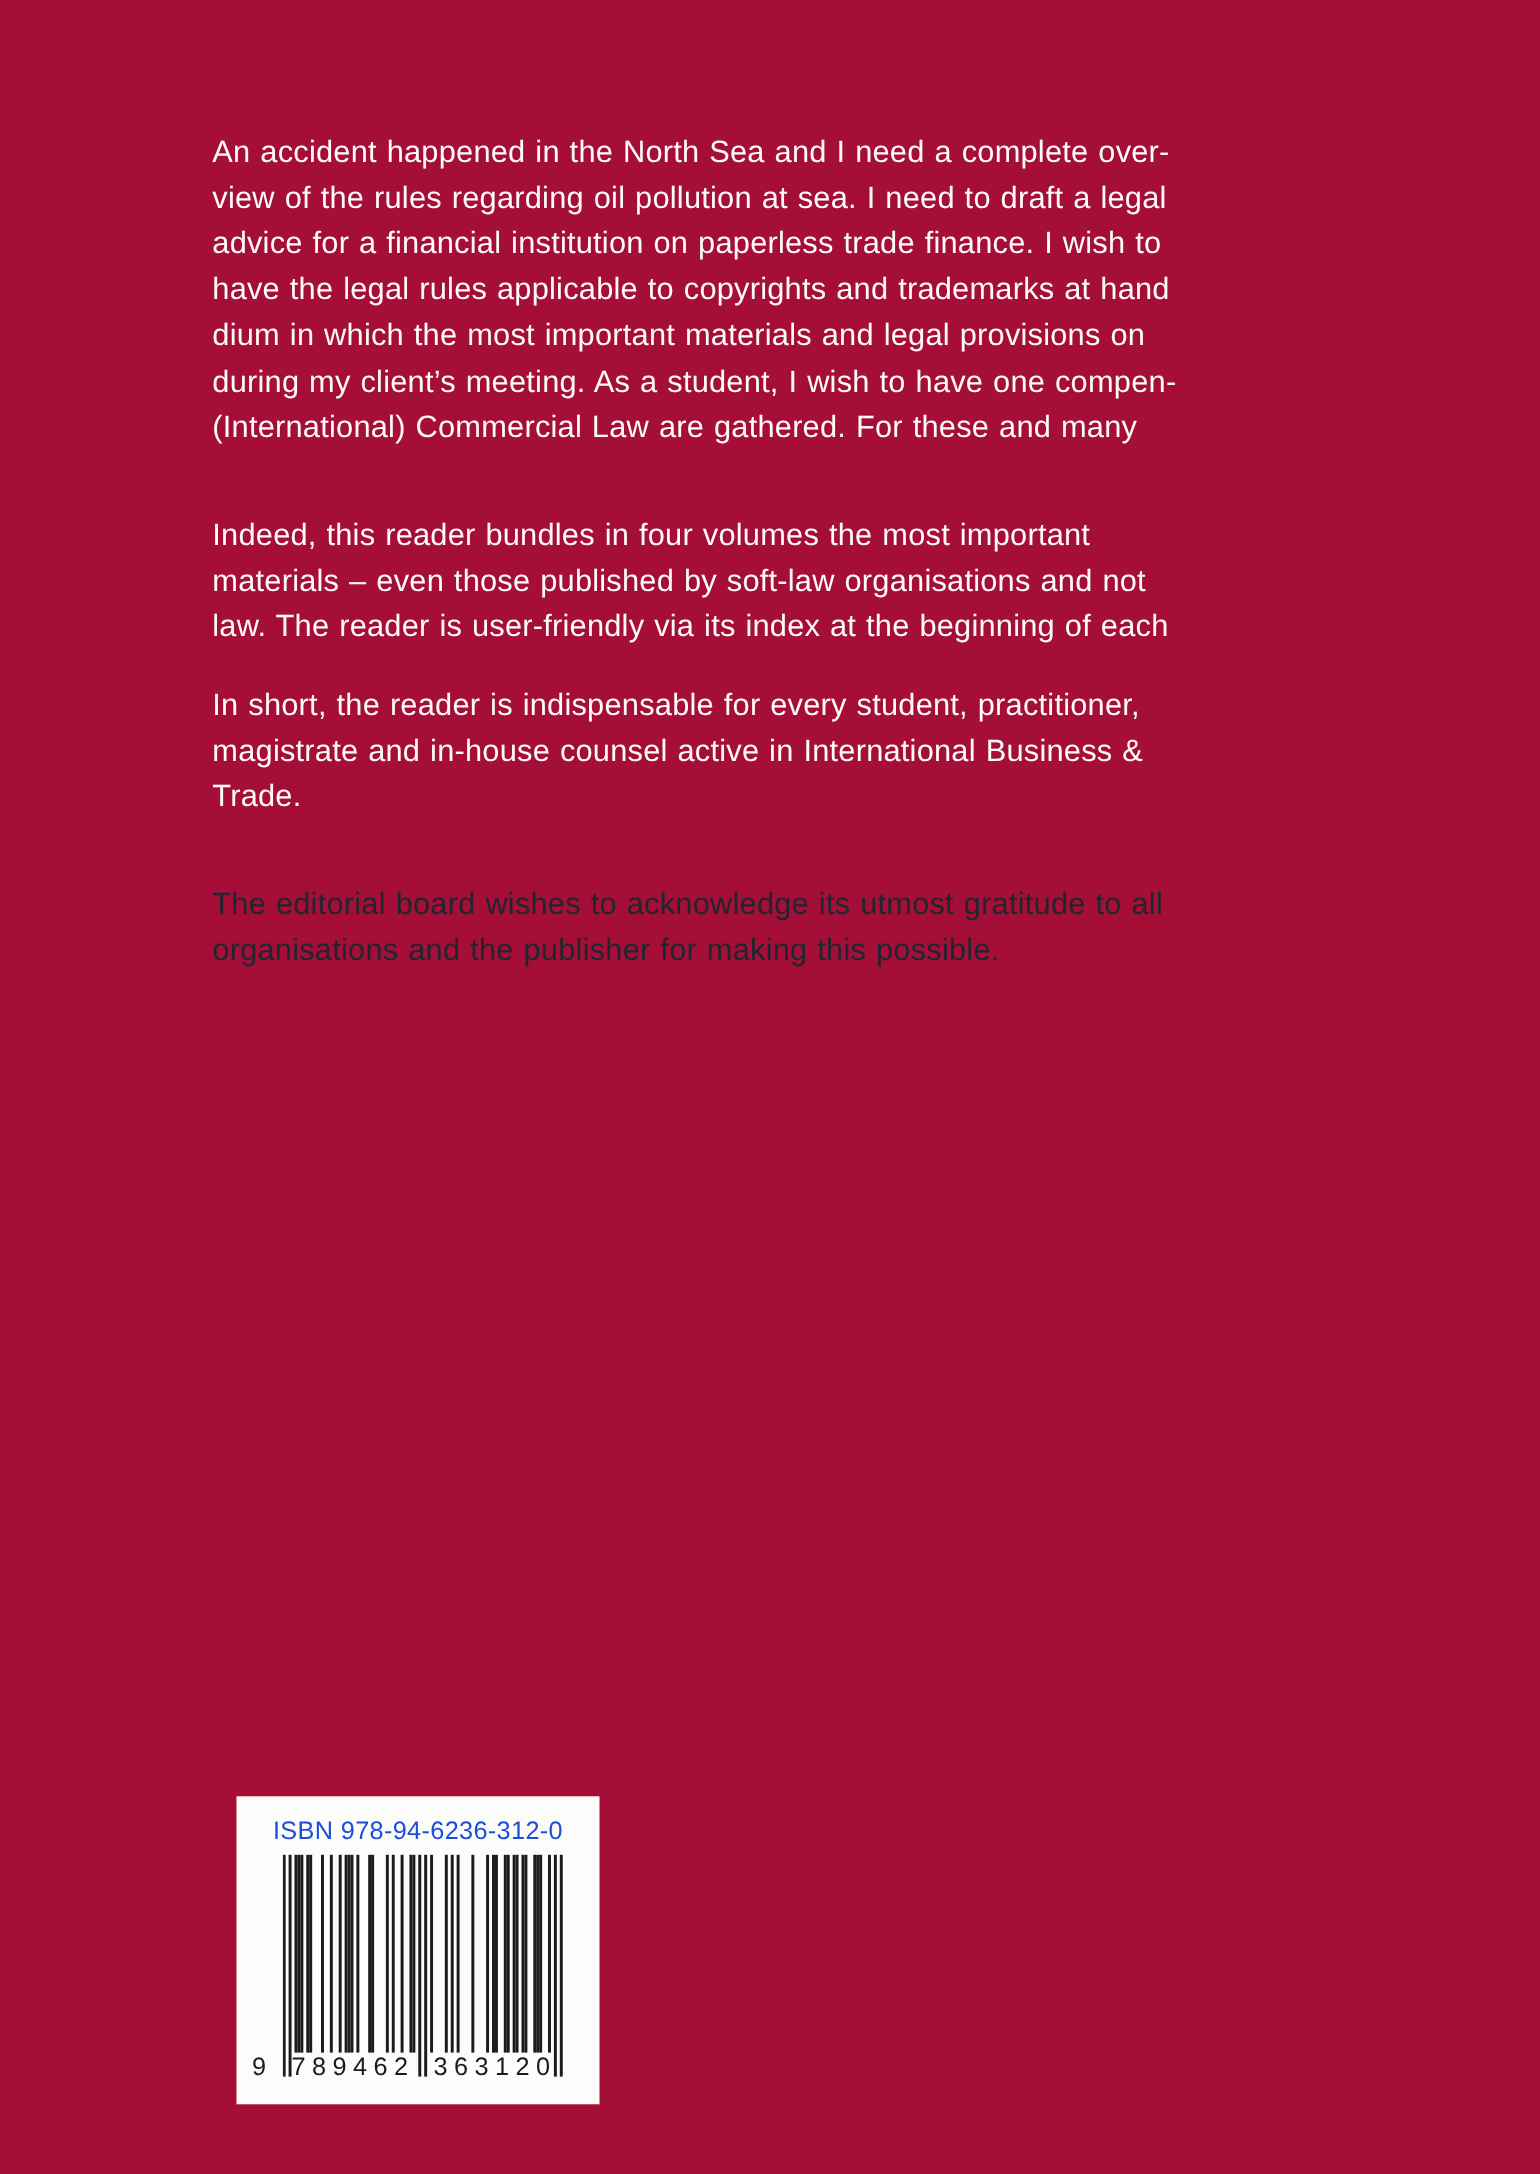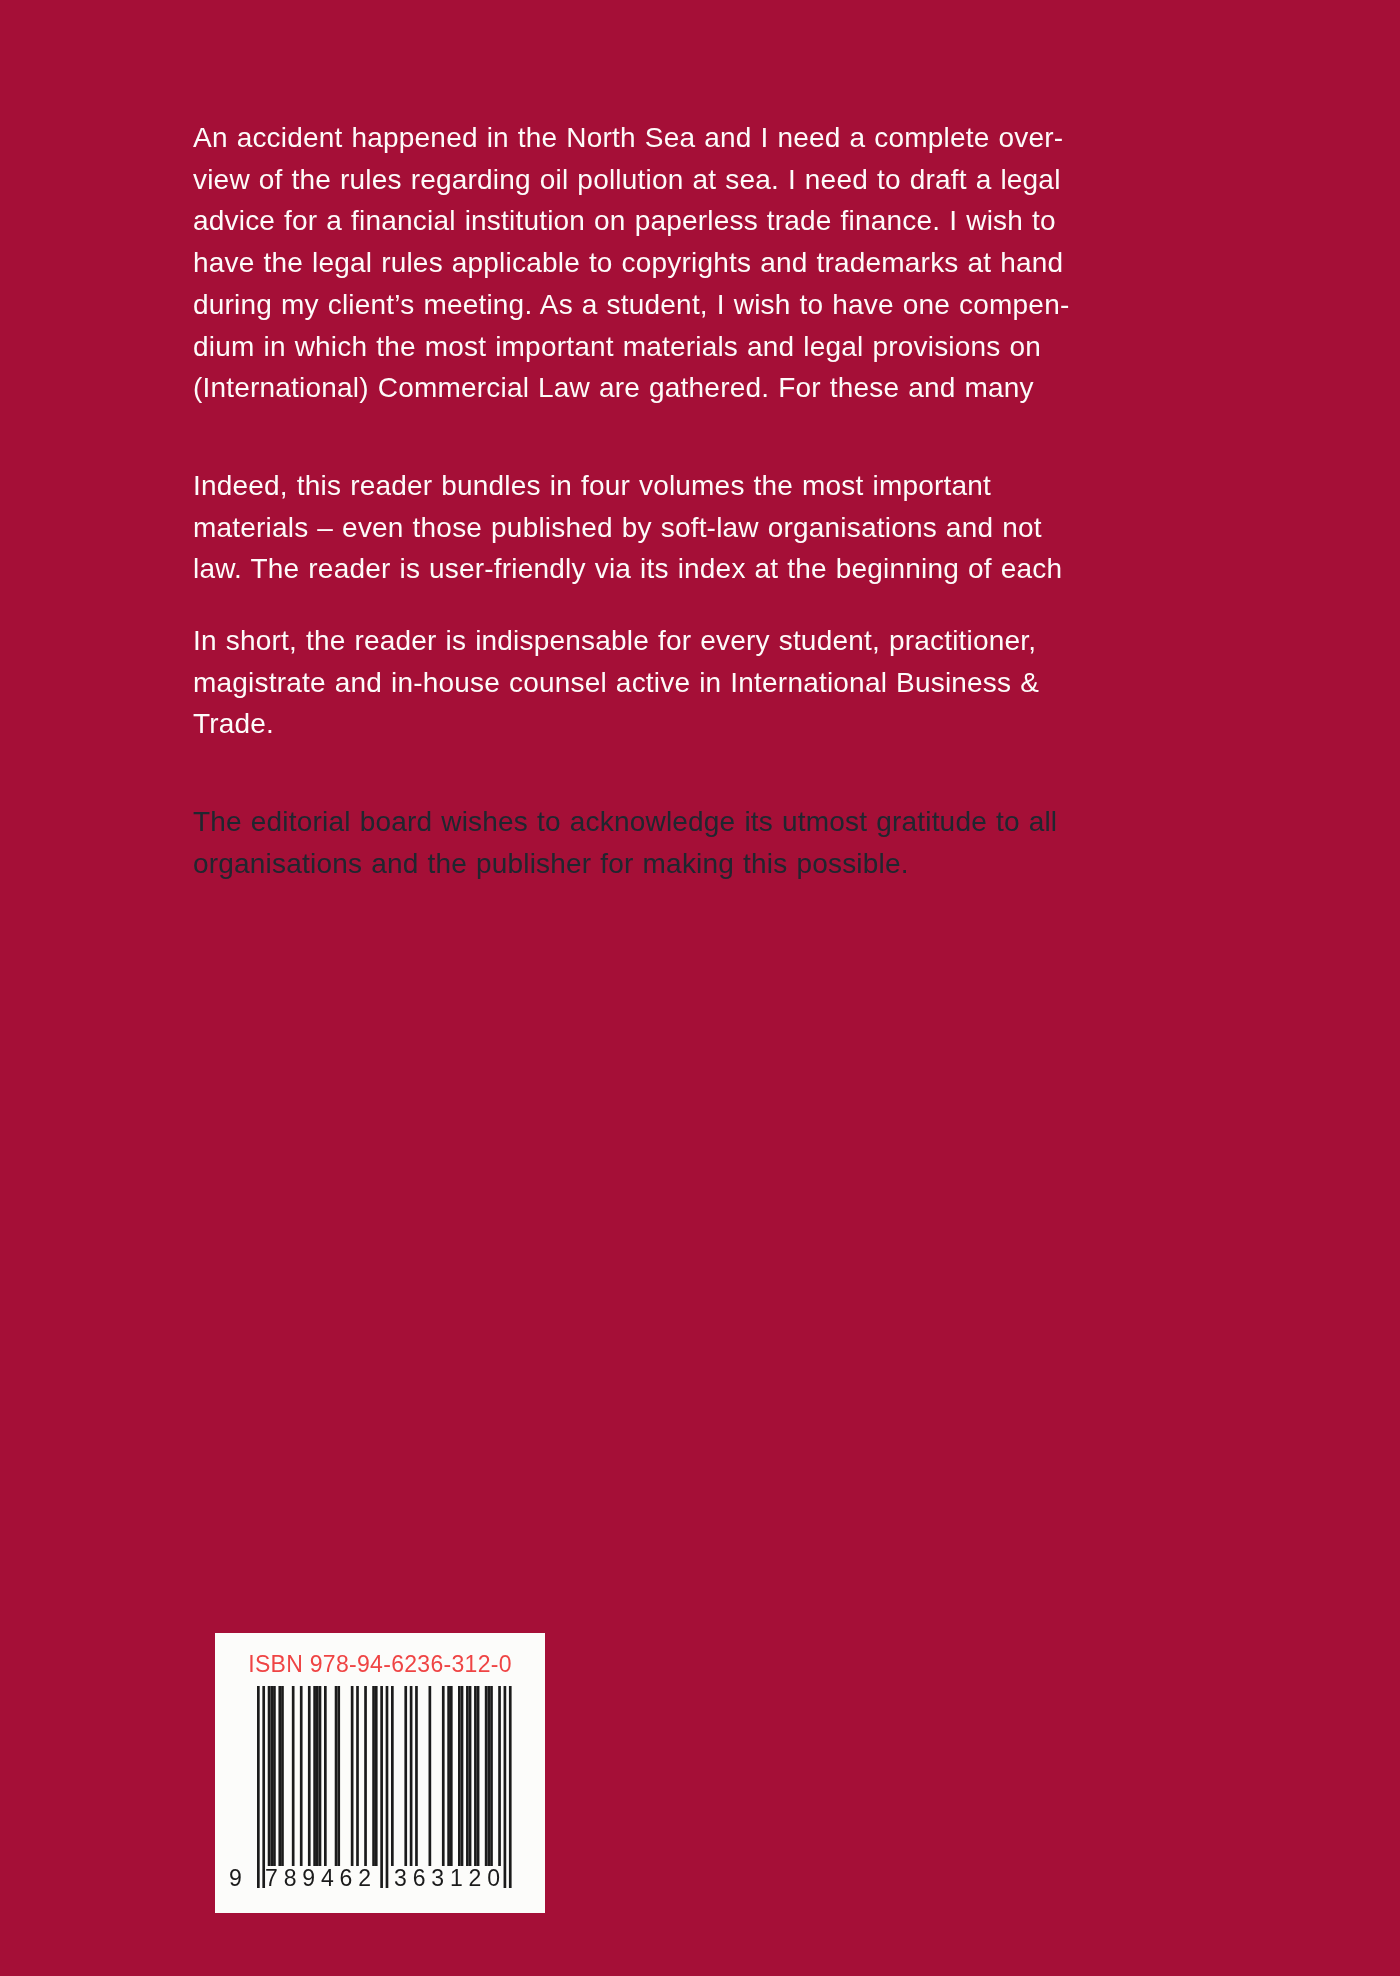--- a/index.html
+++ b/index.html
@@ -35,21 +35,21 @@
     left:215px;top:1633px;
     width:330px;height:280px;
     background:#FCFCFA;
   }
   .isbn-label{
     position:absolute;
     top:20px;left:0;width:100%;
     text-align:center;
     font-size:23px;
     letter-spacing:0.3px;
-    color:#ef4444;
+    color:#1d4ed8;
     line-height:1;
   }
   .barcode{
     position:absolute;
     left:42px;top:53px;
     width:255px;height:202px;
   }
   .barcode svg rect{fill:#1B1B1B;}
   .digits{
     position:absolute;
@@ -75,22 +75,22 @@
 <body style="background: rgb(165, 15, 55);">
 
 <div class="cover">
 
   <div class="blurb">
       <div class="para light">
         <div class="line">An accident happened in the North Sea and I need a complete over-</div>
         <div class="line">view of the rules regarding oil pollution at sea. I need to draft a legal</div>
         <div class="line">advice for a financial institution on paperless trade finance. I wish to</div>
         <div class="line">have the legal rules applicable to copyrights and trademarks at hand</div>
+        <div class="line">dium in which the most important materials and legal provisions on</div>
         <div class="line">during my client’s meeting. As a student, I wish to have one compen-</div>
-        <div class="line">dium in which the most important materials and legal provisions on</div>
         <div class="line">(International) Commercial Law are gathered. For these and many</div>
       </div>
       <div class="para light">
         <div class="line">Indeed, this reader bundles in four volumes the most important</div>
         <div class="line">materials – even those published by soft-law organisations and not</div>
         <div class="line">law. The reader is user-friendly via its index at the beginning of each</div>
       </div>
       <div class="para light">
         <div class="line">In short, the reader is indispensable for every student, practitioner,</div>
         <div class="line">magistrate and in-house counsel active in International Business &amp;</div>

